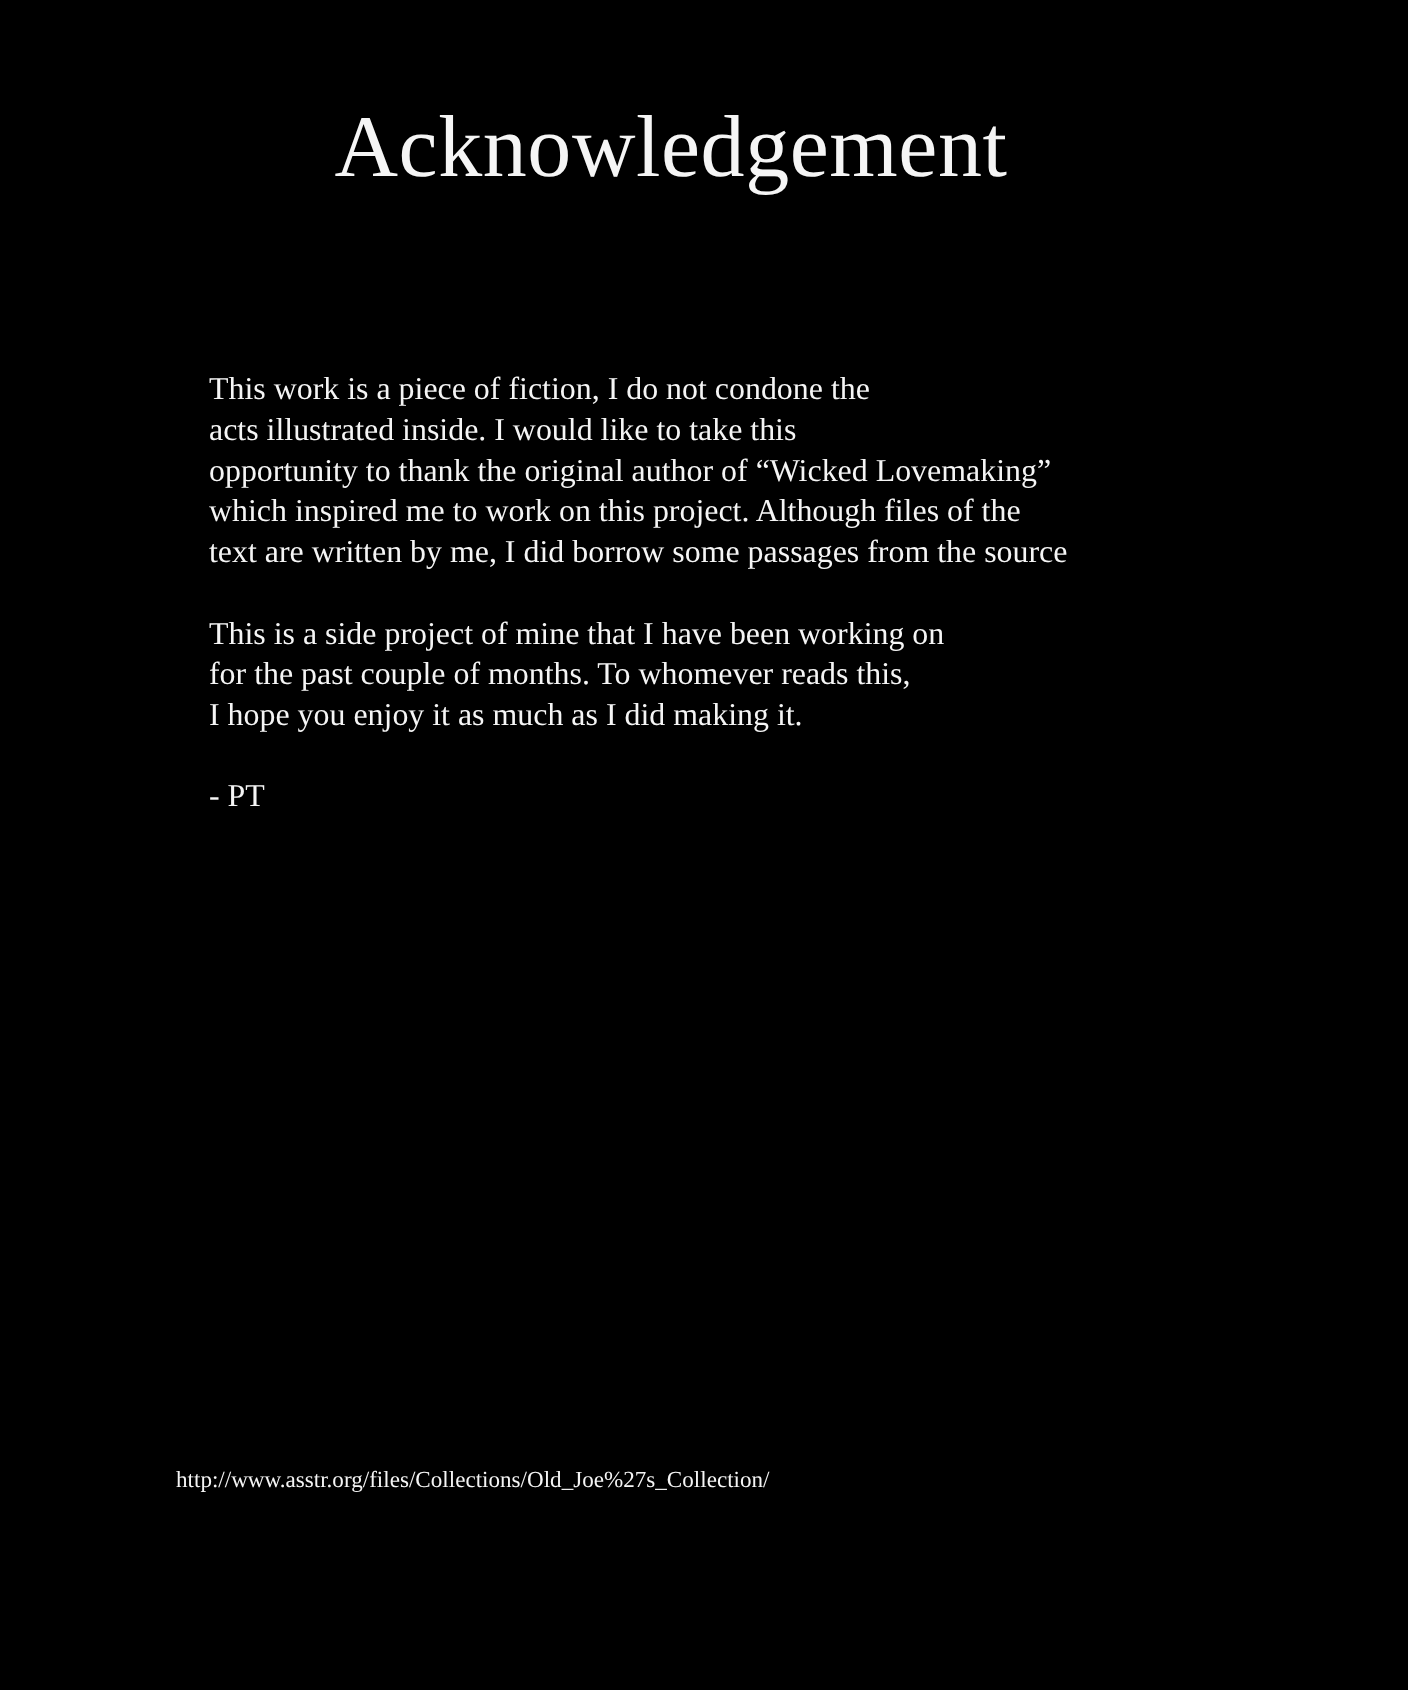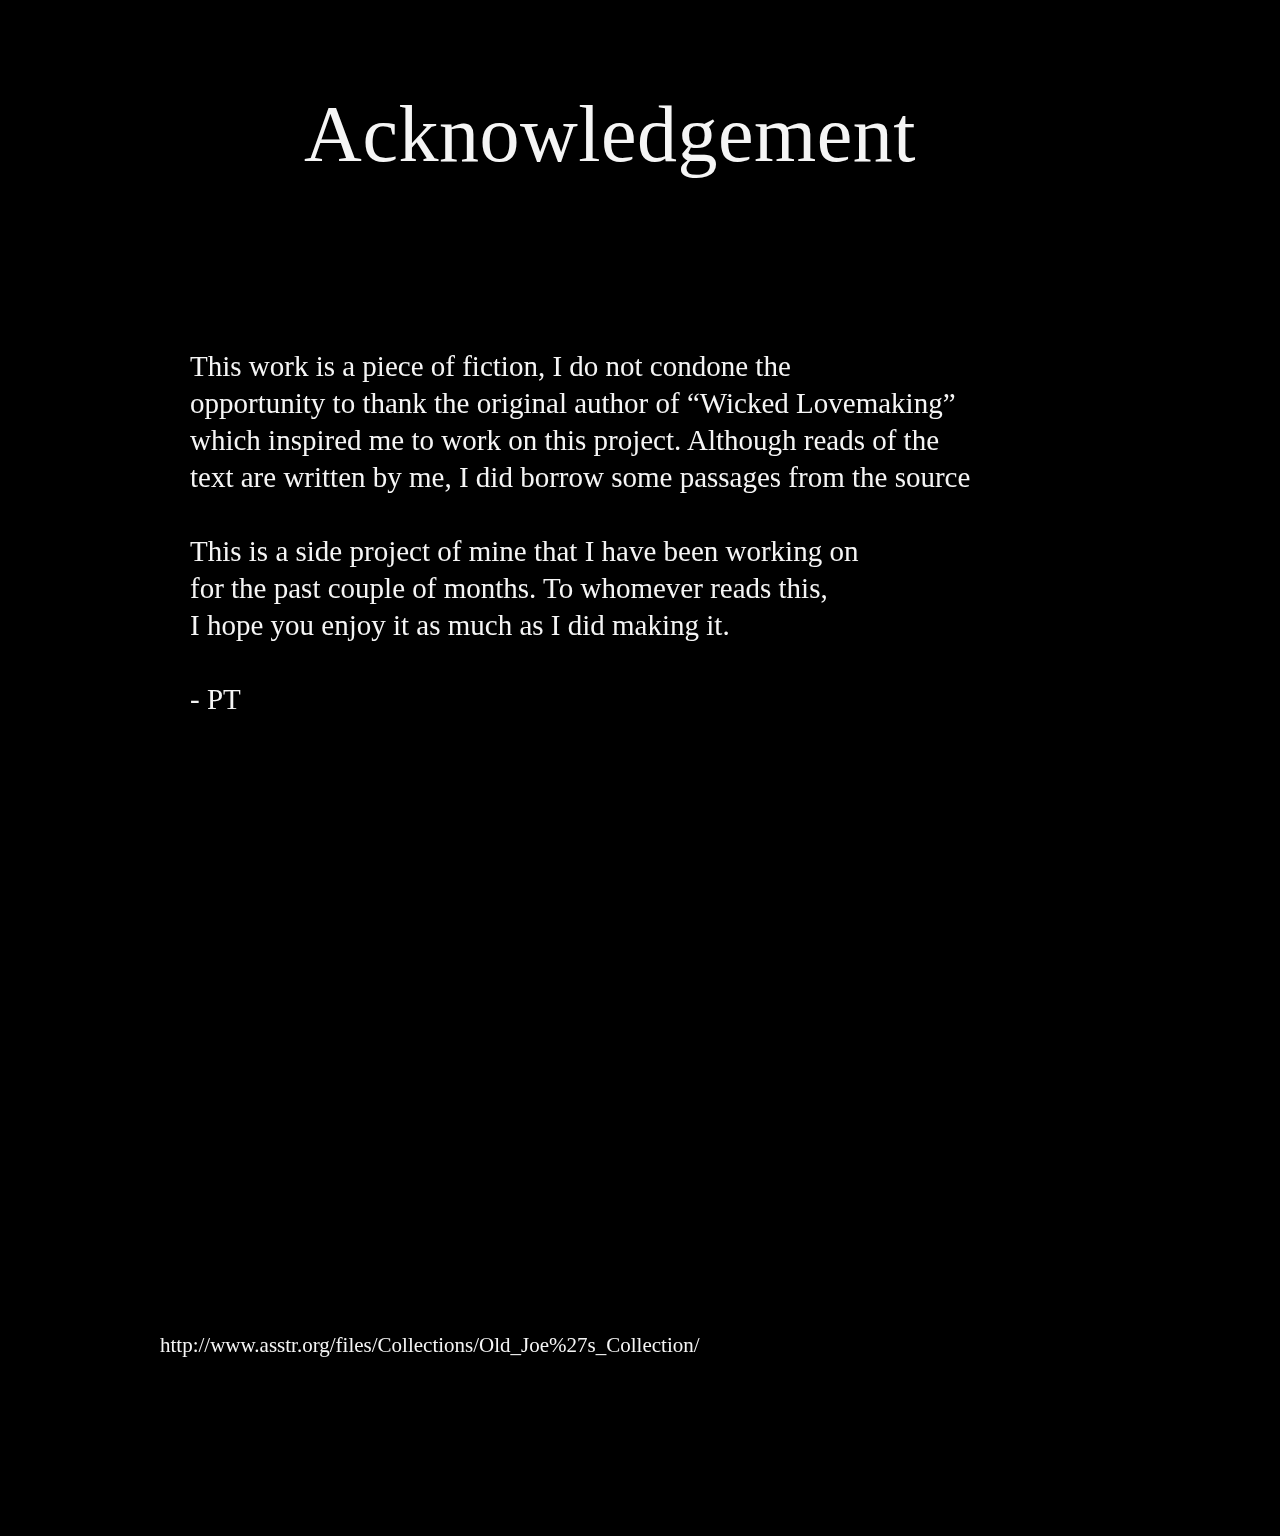--- a/index.html
+++ b/index.html
@@ -31,21 +31,21 @@
   }
   .body-text {
     position: absolute;
     top: 336px;
     left: 190px;
     width: 1010px;
     font-size: 29px;
     line-height: 37px;
   }
   .body-text p {
-    margin: 12px 0 37px 0;
+    margin: 0 0 37px 0;
     padding: 0;
   }
   .line {
     display: block;
     white-space: nowrap;
   }
   .source-url {
     position: absolute;
     top: 1330px;
     left: 160px;
@@ -58,22 +58,23 @@
 <body>
 
 <div class="page">
 
   <h1 class="title">Acknowledgement</h1>
 
   <div class="body-text">
 
     <p>
       <span class="line">This work is a piece of fiction, I do not condone the</span>
+      <span class="line">acts illustrated inside. I would like to take this</span>
       <span class="line">opportunity to thank the original author of “Wicked Lovemaking”</span>
-      <span class="line">which inspired me to work on this project. Although reads of the</span>
+      <span class="line">which inspired me to work on this project. Although files of the</span>
       <span class="line">text are written by me, I did borrow some passages from the source</span>
     </p>
 
     <p>
       <span class="line">This is a side project of mine that I have been working on</span>
       <span class="line">for the past couple of months. To whomever reads this,</span>
       <span class="line">I hope you enjoy it as much as I did making it.</span>
     </p>
 
     <p>

